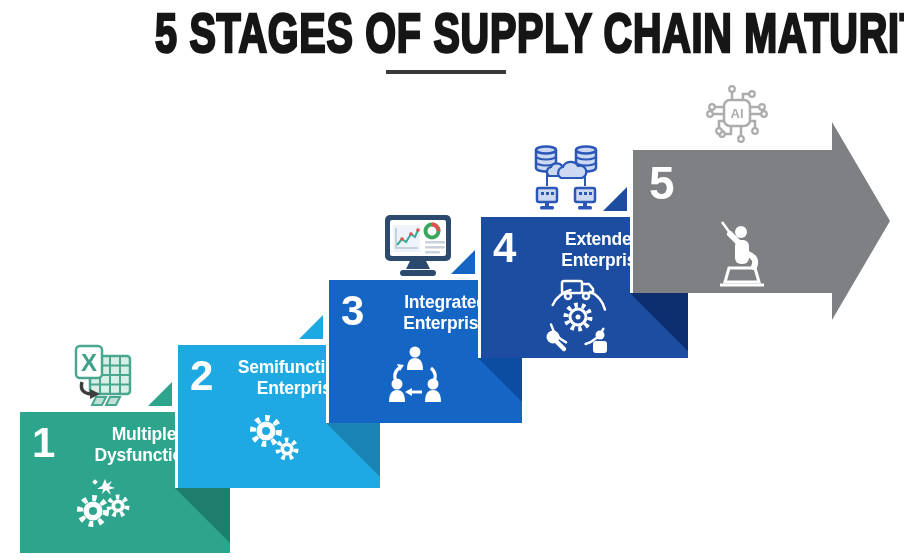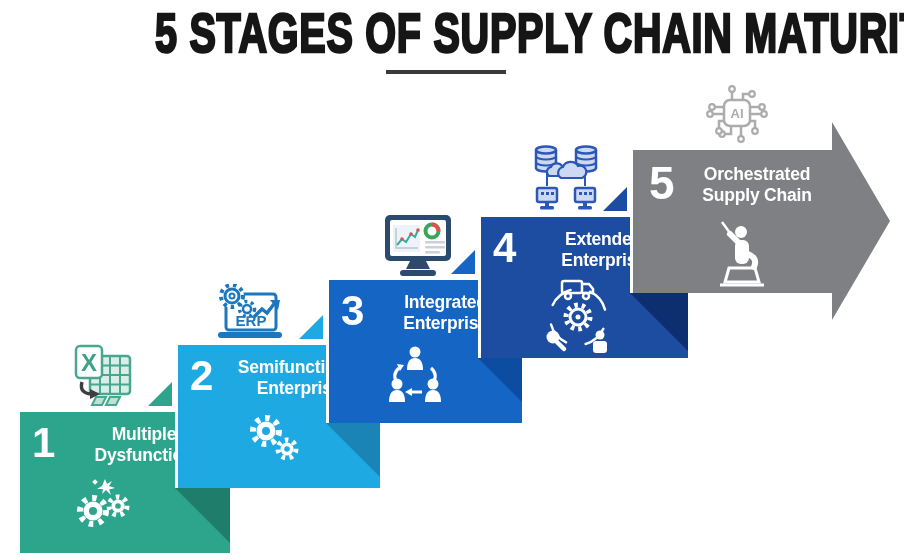--- a/index.html
+++ b/index.html
@@ -85,35 +85,20 @@
           <circle cx="22" cy="20" r="13" fill="none" stroke="#fff" stroke-width="6" stroke-dasharray="4.5 5.5"></circle>
           <circle cx="22" cy="20" r="9.5" fill="#fff"></circle>
           <circle cx="22" cy="20" r="4" fill="var(--c)"></circle>
           <circle cx="43" cy="38" r="9" fill="none" stroke="#fff" stroke-width="5" stroke-dasharray="3.5 4.5"></circle>
           <circle cx="43" cy="38" r="6.5" fill="#fff"></circle>
           <circle cx="43" cy="38" r="2.8" fill="var(--c)"></circle>
         </svg>
       </div>
     </div>
     <div class="shadow" style="left: 326px; top: 423px; width: 54px; height: 54px; background-color: rgb(26, 132, 182);"></div>
-    <div class="icon" style="left:206px;top:284px;">
-      <svg width="88" height="62" viewBox="0 0 88 62">
-        <rect x="20" y="10" width="50" height="36" rx="3" fill="#fff" stroke="#1B78BE" stroke-width="3"></rect>
-        <rect x="12" y="48" width="64" height="6" rx="3" fill="#1B78BE"></rect>
-        <text x="45" y="42" text-anchor="middle" font-size="15" font-weight="bold" fill="#1B78BE" font-family="Liberation Sans, sans-serif">ERP</text>
-        <circle cx="26" cy="12" r="12" fill="#fff"></circle>
-        <circle cx="26" cy="12" r="11" fill="none" stroke="#1B78BE" stroke-width="4" stroke-dasharray="3.5 4"></circle>
-        <circle cx="26" cy="12" r="7" fill="#fff" stroke="#1B78BE" stroke-width="3"></circle>
-        <circle cx="26" cy="12" r="2.5" fill="none" stroke="#1B78BE" stroke-width="2"></circle>
-        <circle cx="41" cy="25" r="7.5" fill="#fff" stroke="#1B78BE" stroke-width="3.5" stroke-dasharray="3 3.5"></circle>
-        <circle cx="41" cy="25" r="4" fill="#fff" stroke="#1B78BE" stroke-width="2.5"></circle>
-        <polyline points="48,33 56,25 61,29 68,20" stroke="#1B78BE" stroke-width="3.5" fill="none"></polyline>
-        <path d="M64 16 l10 0 -2 10 z" fill="#1B78BE"></path>
-      </svg>
-    </div>
   </div>
 
   <div class="stage" style="z-index: 3; --c: #1565C4;">
     <div class="peek" style="left:451px;top:250px;"></div>
     <div class="box bordered" style="left:326px;top:280px;width:196px;height:143px;">
       <div class="num" style="left:12px;top:10px;">3</div>
       <div class="lbl" style="left:44px;right:4px;top:12px;">
         <span>Integrated</span><br>
         <span>Enterprise</span>
       </div>
@@ -223,24 +208,20 @@
           <rect x="3" y="18" width="14" height="3.5" rx="1.5" fill="#2B57B8"></rect>
         </g>
       </svg>
     </div>
   </div>
 
   <div class="stage" style="z-index: 5; --c: #7F8083;">
     <div class="box bordered" style="left:630px;top:122px;width:260px;height:208px;
                 clip-path:polygon(0px 28px,202px 28px,202px 0px,260px 99px,202px 198px,202px 171px,0px 171px);">
       <div class="num" style="left:16px;top:38px;font-size:46px;">5</div>
-      <div class="lbl" style="left:56px;width:136px;top:42px;">
-        <span>Orchestrated</span><br>
-        <span>Supply Chain</span>
-      </div>
       <div class="icon" style="left:75px;top:98px;">
         <svg width="60" height="68" viewBox="0 0 60 68">
           <circle cx="33" cy="12" r="6" fill="#fff"></circle>
           <line x1="14" y1="2" x2="22" y2="13" stroke="#fff" stroke-width="2.5"></line>
           <line x1="22" y1="14" x2="30" y2="22" stroke="#fff" stroke-width="6" stroke-linecap="round"></line>
           <rect x="27" y="20" width="14" height="24" rx="6" fill="#fff"></rect>
           <path d="M40 34 q10 4 6 13" stroke="#fff" stroke-width="6" fill="none" stroke-linecap="round"></path>
           <path d="M21 48 h26 l4 14 h-34 z" fill="none" stroke="#fff" stroke-width="3"></path>
           <line x1="12" y1="65" x2="56" y2="65" stroke="#fff" stroke-width="3"></line>
         </svg>

